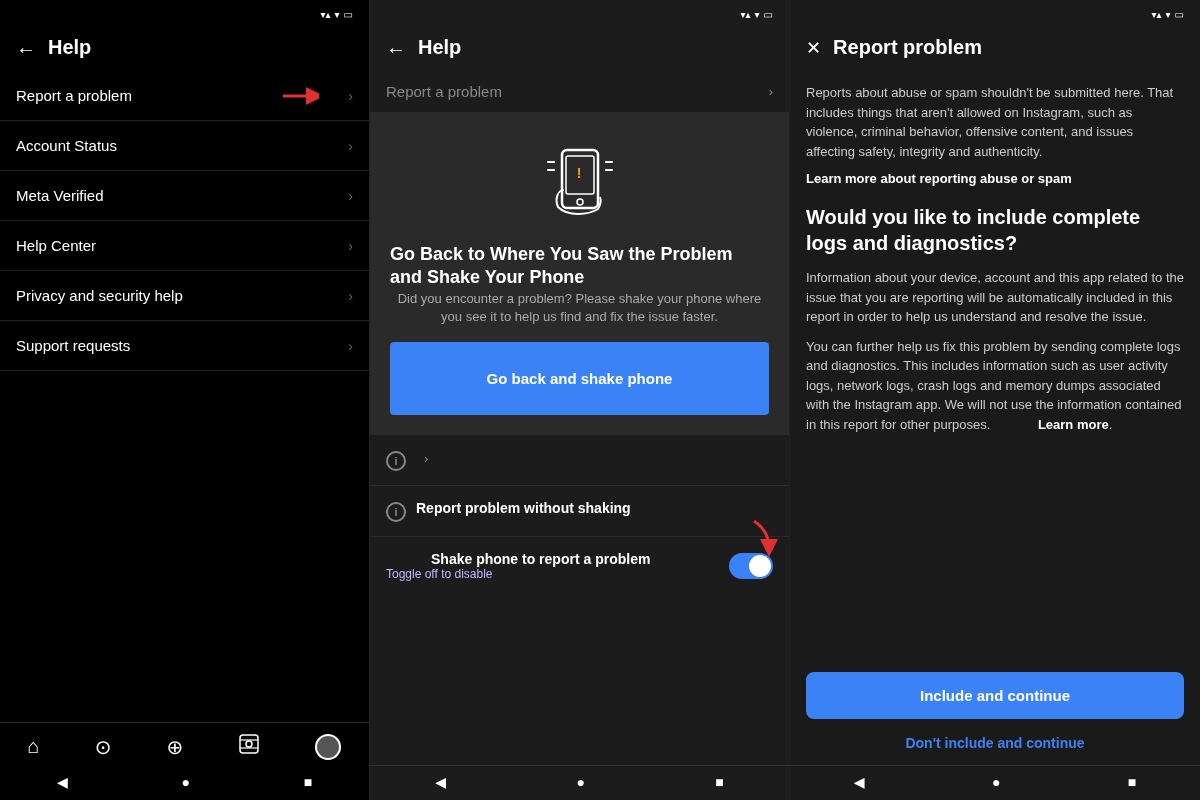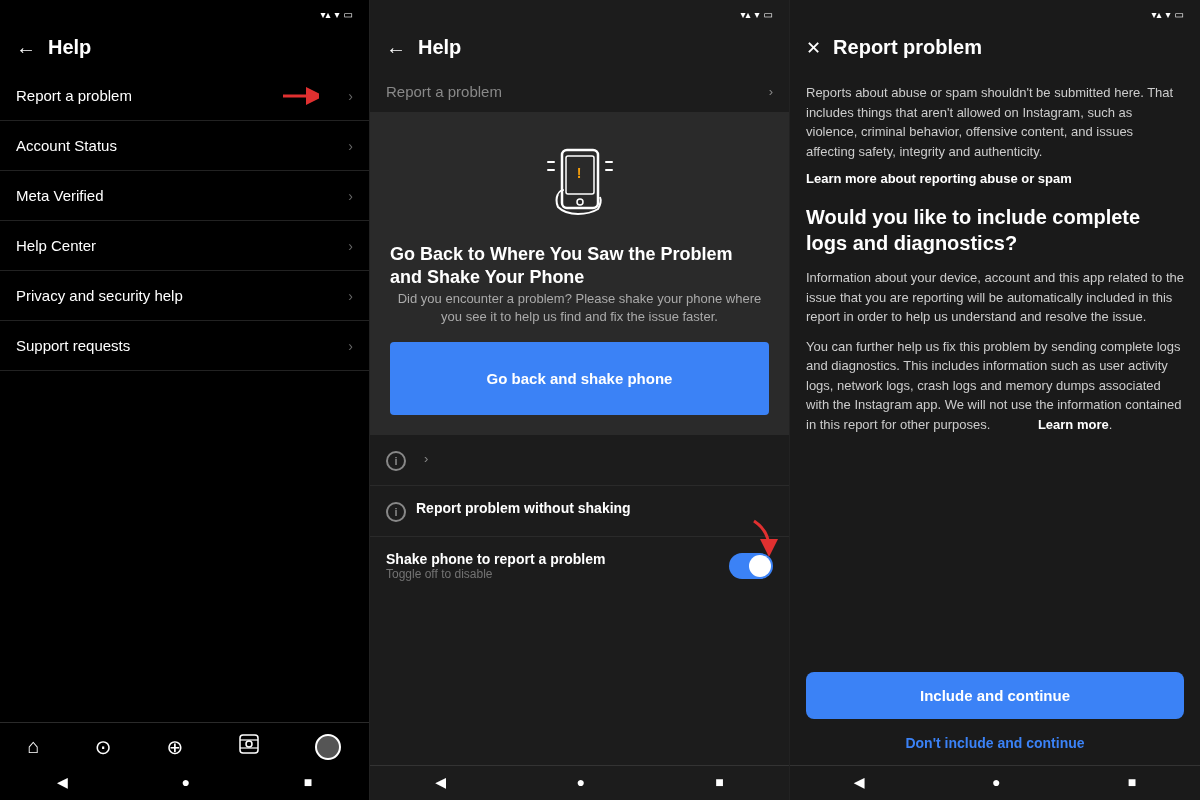--- a/index.html
+++ b/index.html
@@ -178,22 +178,22 @@
     .info-desc { color: #aaa; font-size: 12px; line-height: 1.4; }
     .info-chevron { color: #888; font-size: 13px; margin-left: 8px; margin-top: 2px; }
 
     .toggle-row {
       display: flex;
       align-items: center;
       justify-content: space-between;
       padding: 14px 16px;
     }
     .toggle-label-wrap {}
-    .toggle-title { color: #fff; font-size: 14px; font-weight: 600; }
-    .toggle-subtitle { color: #737373; font-size: 12px; }
+    .toggle-title { color: #fff; font-size: 14px; font-weight: 600; margin-left: 45px; }
+    .toggle-subtitle { color: #c4b5fd; font-size: 12px; }
     .toggle {
       width: 44px;
       height: 26px;
       background: #3b82f6;
       border-radius: 13px;
       position: relative;
       cursor: pointer;
     }
     .toggle-knob {
       width: 22px;

